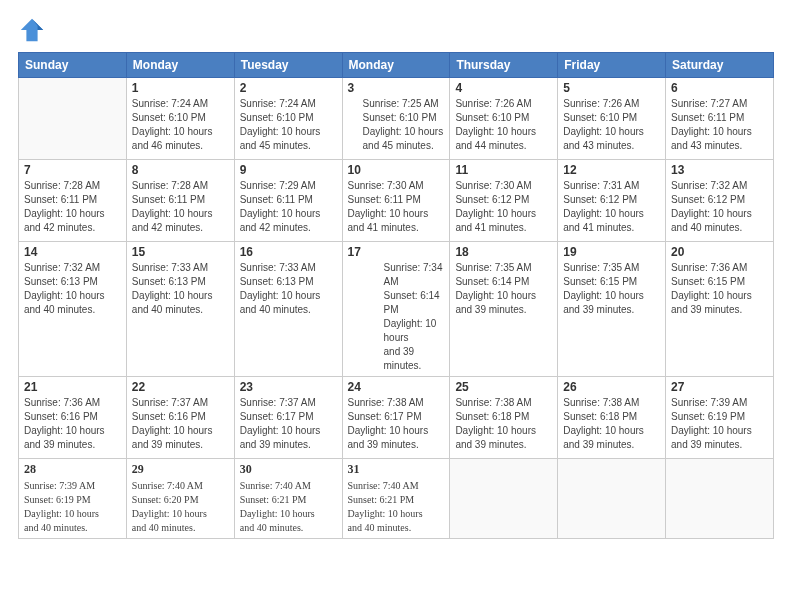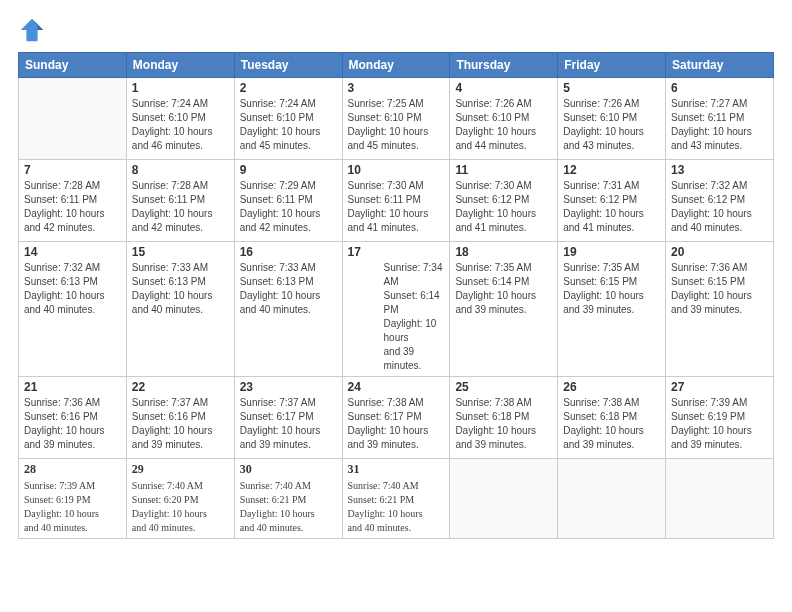--- a/index.html
+++ b/index.html
@@ -151,21 +151,21 @@
           </td>
           <td>
             <div class="day-number">2</div>
             <div class="day-info" style="white-space: pre-line;">Sunrise: 7:24 AM
 Sunset: 6:10 PM
 Daylight: 10 hours
 and 45 minutes.</div>
           </td>
           <td>
             <div class="day-number">3</div>
-            <div class="day-info" style="white-space: pre-line;">Sunrise: 7:25 AM
+            <div class="day-info" style="white-space: pre-line; margin-left: 15px;">Sunrise: 7:25 AM
 Sunset: 6:10 PM
 Daylight: 10 hours
 and 45 minutes.</div>
           </td>
           <td>
             <div class="day-number">4</div>
             <div class="day-info" style="white-space: pre-line;">Sunrise: 7:26 AM
 Sunset: 6:10 PM
 Daylight: 10 hours
 and 44 minutes.</div>

